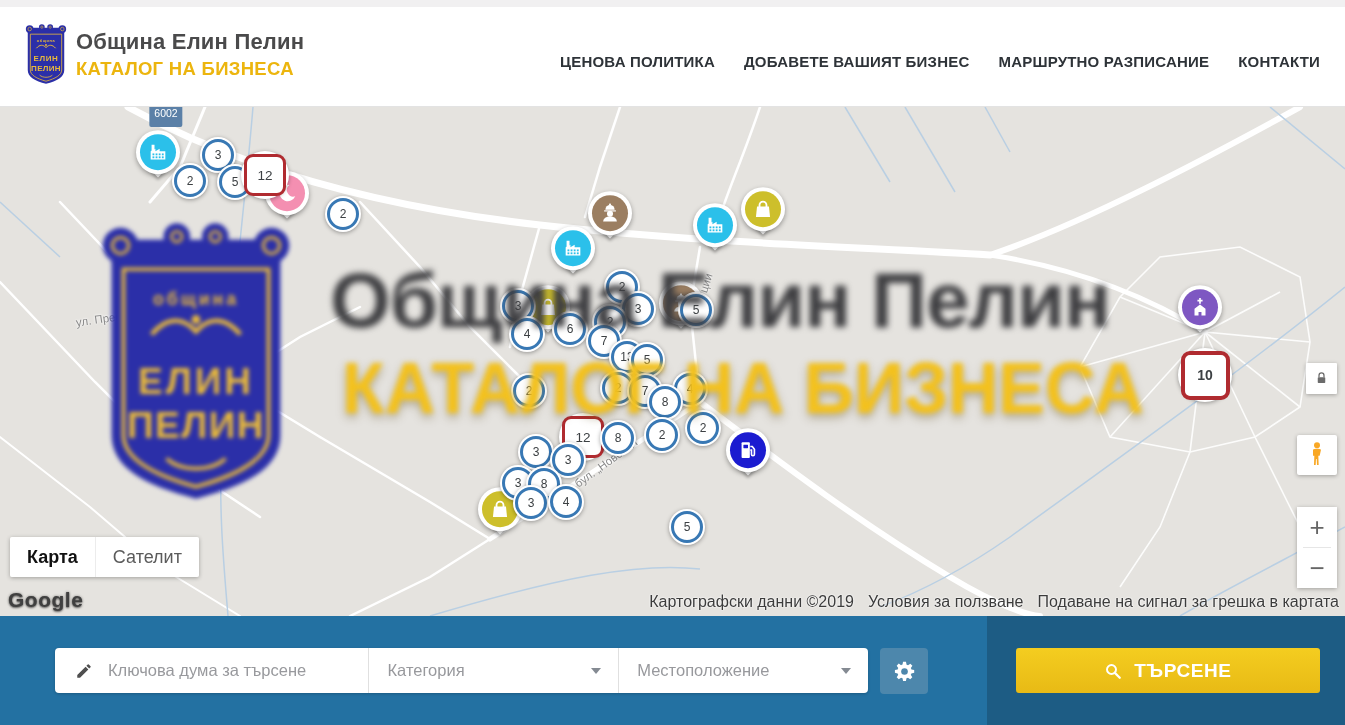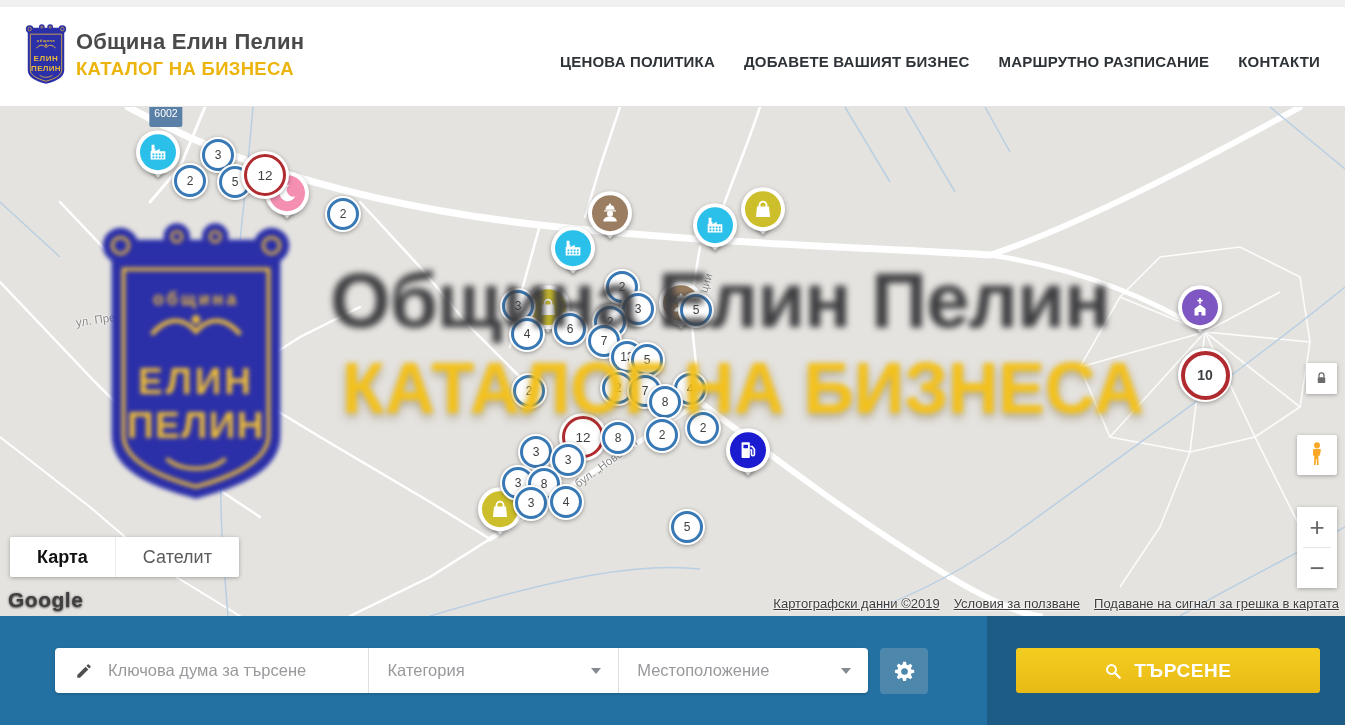--- a/index.html
+++ b/index.html
@@ -34,59 +34,59 @@
               border-radius:50%;background:#fff;box-shadow:0 2px 5px rgba(0,0,0,.35);
               display:flex;align-items:center;justify-content:center;}
   .pin-circle::before{content:'';position:absolute;inset:4px;border-radius:50%;background:var(--pin-bg,#888);}
   .pin-icon{position:relative;width:22px;height:22px;}
   .cluster{position:absolute;transform:translate(-50%,-50%);width:36px;height:36px;border-radius:50%;
            background:#fff;box-shadow:0 1px 4px rgba(0,0,0,.35);display:flex;align-items:center;
            justify-content:center;cursor:pointer;}
   .cluster-ring{width:26px;height:26px;border-radius:50%;border:3px solid #3878b4;background:#fff;
                 display:flex;align-items:center;justify-content:center;}
   .cluster-count{font-size:12px;color:#3c4043;}
-  .cluster.red .cluster-ring{border-color:#b02b30;}
+  .cluster.red .cluster-ring{border-color:#b02b30;border-radius:9px;}
   .cluster.lg{width:48px;height:48px;}.cluster.lg .cluster-ring{width:36px;height:36px;border-width:3.5px;}
   .cluster.lg .cluster-count{font-size:13.5px;}
   .cluster.xl{width:54px;height:54px;}.cluster.xl .cluster-ring{width:41px;height:41px;border-width:4px;}
   .cluster.xl .cluster-count{font-size:14px;}
 
   .watermark{position:absolute;inset:0;z-index:3;pointer-events:none;}
   .crest-big{position:absolute;left:85px;top:106px;width:222px;height:296px;filter:blur(2px);}
   .wm1{position:absolute;left:330px;top:148px;font-size:78px;font-weight:700;color:#3e3e41;
        letter-spacing:-1px;filter:blur(3px);white-space:nowrap;}
   .wm2{position:absolute;left:342px;top:240px;font-size:72px;font-weight:700;color:#f3c11d;
        filter:blur(2.5px);white-space:nowrap;text-shadow:0 4px 9px rgba(80,60,0,.4);
        transform:scaleX(.97);transform-origin:left;}
 
   .map-ui{position:absolute;inset:0;z-index:4;pointer-events:none;}
   .map-ui >*{pointer-events:auto;}
   .maptype{position:absolute;left:10px;top:430px;display:flex;height:40px;
            box-shadow:0 1px 4px rgba(0,0,0,.3);border-radius:2px;overflow:hidden;}
-  .maptype button{border:0;background:#fff;height:40px;padding:0 27px;font-size:18px;cursor:pointer;
+  .maptype button{border:0;background:#fff;height:40px;padding:0 17px;font-size:18px;cursor:pointer;
                   font-family:"Liberation Sans",sans-serif;}
   .maptype .mt-map{font-weight:700;color:#111;}
   .maptype .mt-sat{color:#5b5b5b;border-left:1px solid #ececec;}
   .lock-btn{position:absolute;left:1306px;top:256px;width:31px;height:31px;background:#fff;border:0;
             border-radius:1px;box-shadow:0 1px 4px rgba(0,0,0,.3);display:flex;align-items:center;
             justify-content:center;color:#6b6b6b;cursor:pointer;}
   .lock-icon{width:15px;height:15px;}
   .pegman-btn{position:absolute;left:1297px;top:328px;width:40px;height:40px;background:#fff;border:0;
               border-radius:2px;box-shadow:0 1px 4px rgba(0,0,0,.3);display:flex;align-items:center;
               justify-content:center;cursor:pointer;}
   .pegman-icon{width:16px;height:28px;color:#f9a825;}
   .zoomctl{position:absolute;left:1297px;top:400px;width:40px;background:#fff;border-radius:2px;
            box-shadow:0 1px 4px rgba(0,0,0,.3);display:flex;flex-direction:column;}
   .zoomctl button{border:0;background:#fff;width:40px;height:40px;font-size:26px;color:#666;
                   cursor:pointer;line-height:1;}
   .zoomctl .zdiv{height:1px;background:#e6e6e6;margin:0 6px;}
   .google-logo{position:absolute;left:8px;bottom:4px;font-size:21px;font-weight:700;color:#404040;
                letter-spacing:.5px;text-shadow:0 1px 2px rgba(0,0,0,.5),0 0 3px rgba(0,0,0,.35);}
-  .attribution{position:absolute;right:6px;bottom:5px;display:flex;gap:14px;font-size:13px;color:#3c3c3c;
-               text-shadow:0 0 2px #fff,0 0 2px #fff;text-decoration:underline;}
+  .attribution{position:absolute;right:6px;bottom:5px;display:flex;gap:14px;font-size:16px;color:#3c3c3c;
+               text-shadow:0 0 2px #fff,0 0 2px #fff;}
   .attribution a{color:#3c3c3c;text-decoration:none;cursor:pointer;}
 
   
   .searchbar{position:absolute;top:616px;left:0;width:1345px;height:109px;background:#2371a2;}
   .searchbar-dark{position:absolute;left:987px;top:0;right:0;bottom:0;background:#1d5c84;}
   .sb-group{position:absolute;left:55px;top:32px;width:813px;height:45px;background:#fff;
             border-radius:4px;display:flex;box-shadow:0 1px 3px rgba(0,0,0,.2);overflow:hidden;}
   .sb-keyword{width:302px;display:flex;align-items:center;padding-left:20px;gap:13px;}
   .pencil-icon{width:18px;height:18px;color:#4f4f4f;flex:none;}
   .sb-keyword input{border:0;outline:0;flex:1;font-size:16.5px;color:#333;min-width:0;

